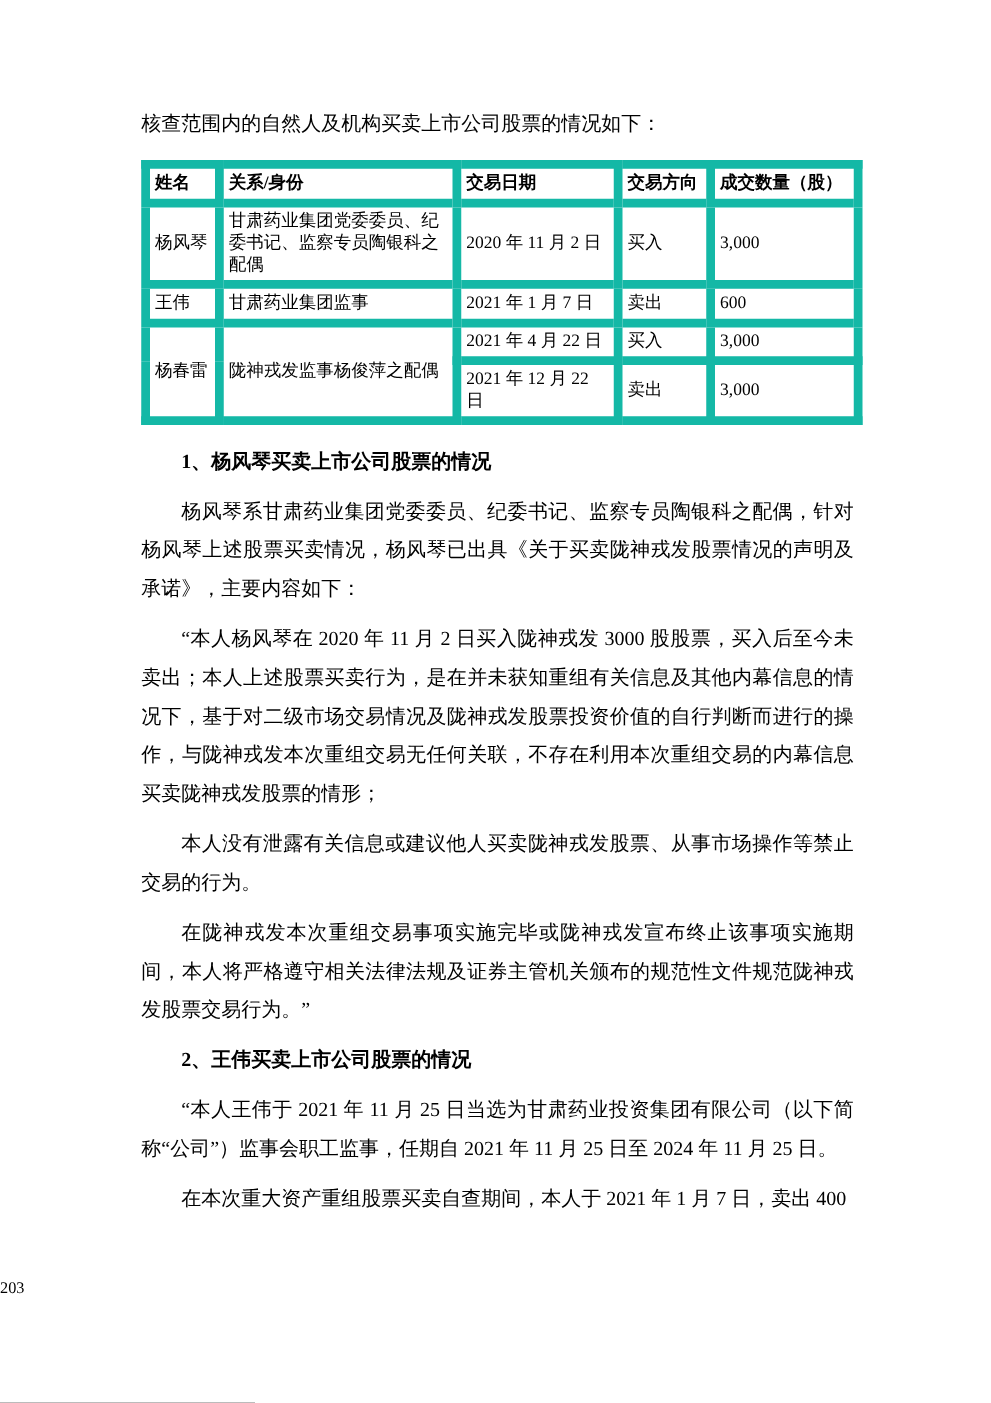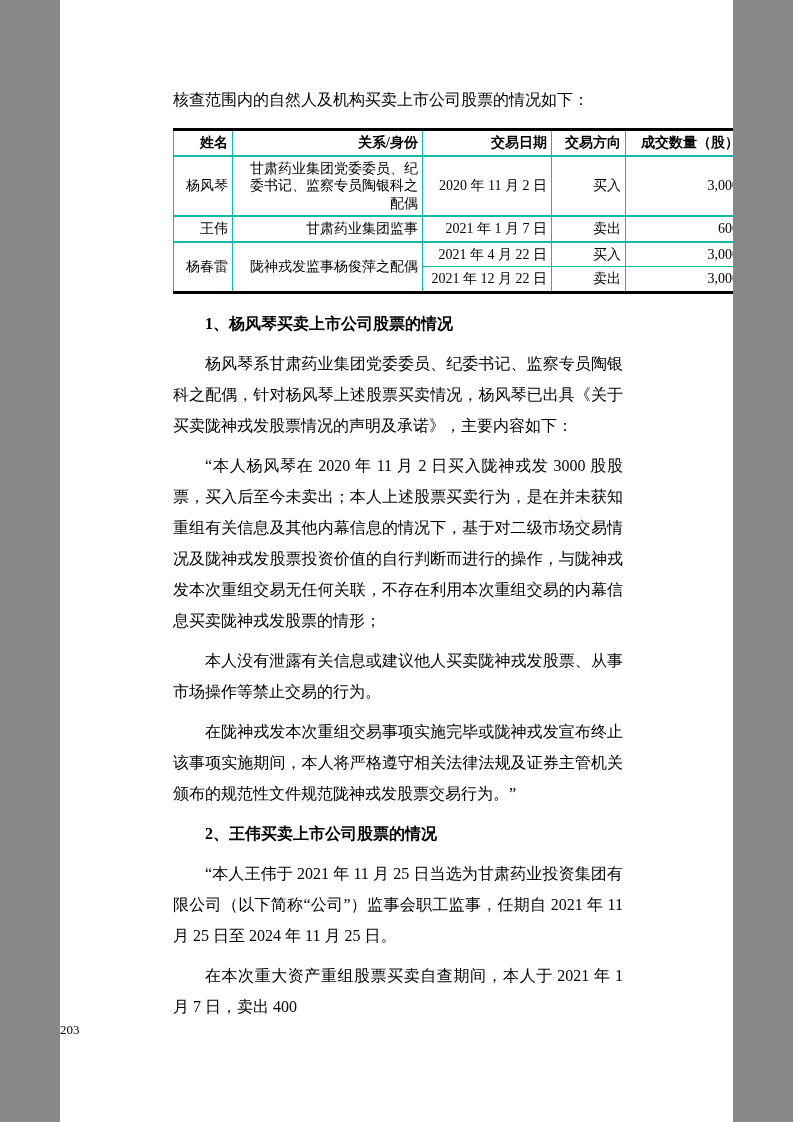--- a/index.html
+++ b/index.html
@@ -2,21 +2,21 @@
 <html><head>
 <meta charset="utf-8">
 <style>
   html, body {
     margin: 0;
     padding: 0;
     background: #888;
   }
   .page {
     position: relative;
-    width: 673px;
+    width: 793px;
     height: 1122px;
     margin: 0 auto;
     background: #ffffff;
     box-sizing: border-box;
     padding: 84px 110px 0 113px;
     font-family: "Liberation Serif", "DejaVu Serif", serif;
     color: #000000;
     overflow: hidden;
   }
   .intro {
@@ -28,22 +28,22 @@
   table.doc-table {
     border-collapse: collapse;
     table-layout: fixed;
     width: 570px;
     font-size: 14px;
     border-top: 3px solid #000;
     border-bottom: 3px solid #000;
   }
   table.doc-table th,
   table.doc-table td {
-    border: 1px solid #14b8a6;
-    text-align: right;
+    border: 7px solid #14b8a6;
+    text-align: left;
     vertical-align: middle;
     padding: 3px 4px;
     line-height: 1.25;
     overflow: hidden;
   }
   table.doc-table th {
     font-weight: bold;
   }
   table.doc-table tr.thick-sep th,
   table.doc-table tr.thick-sep td {

